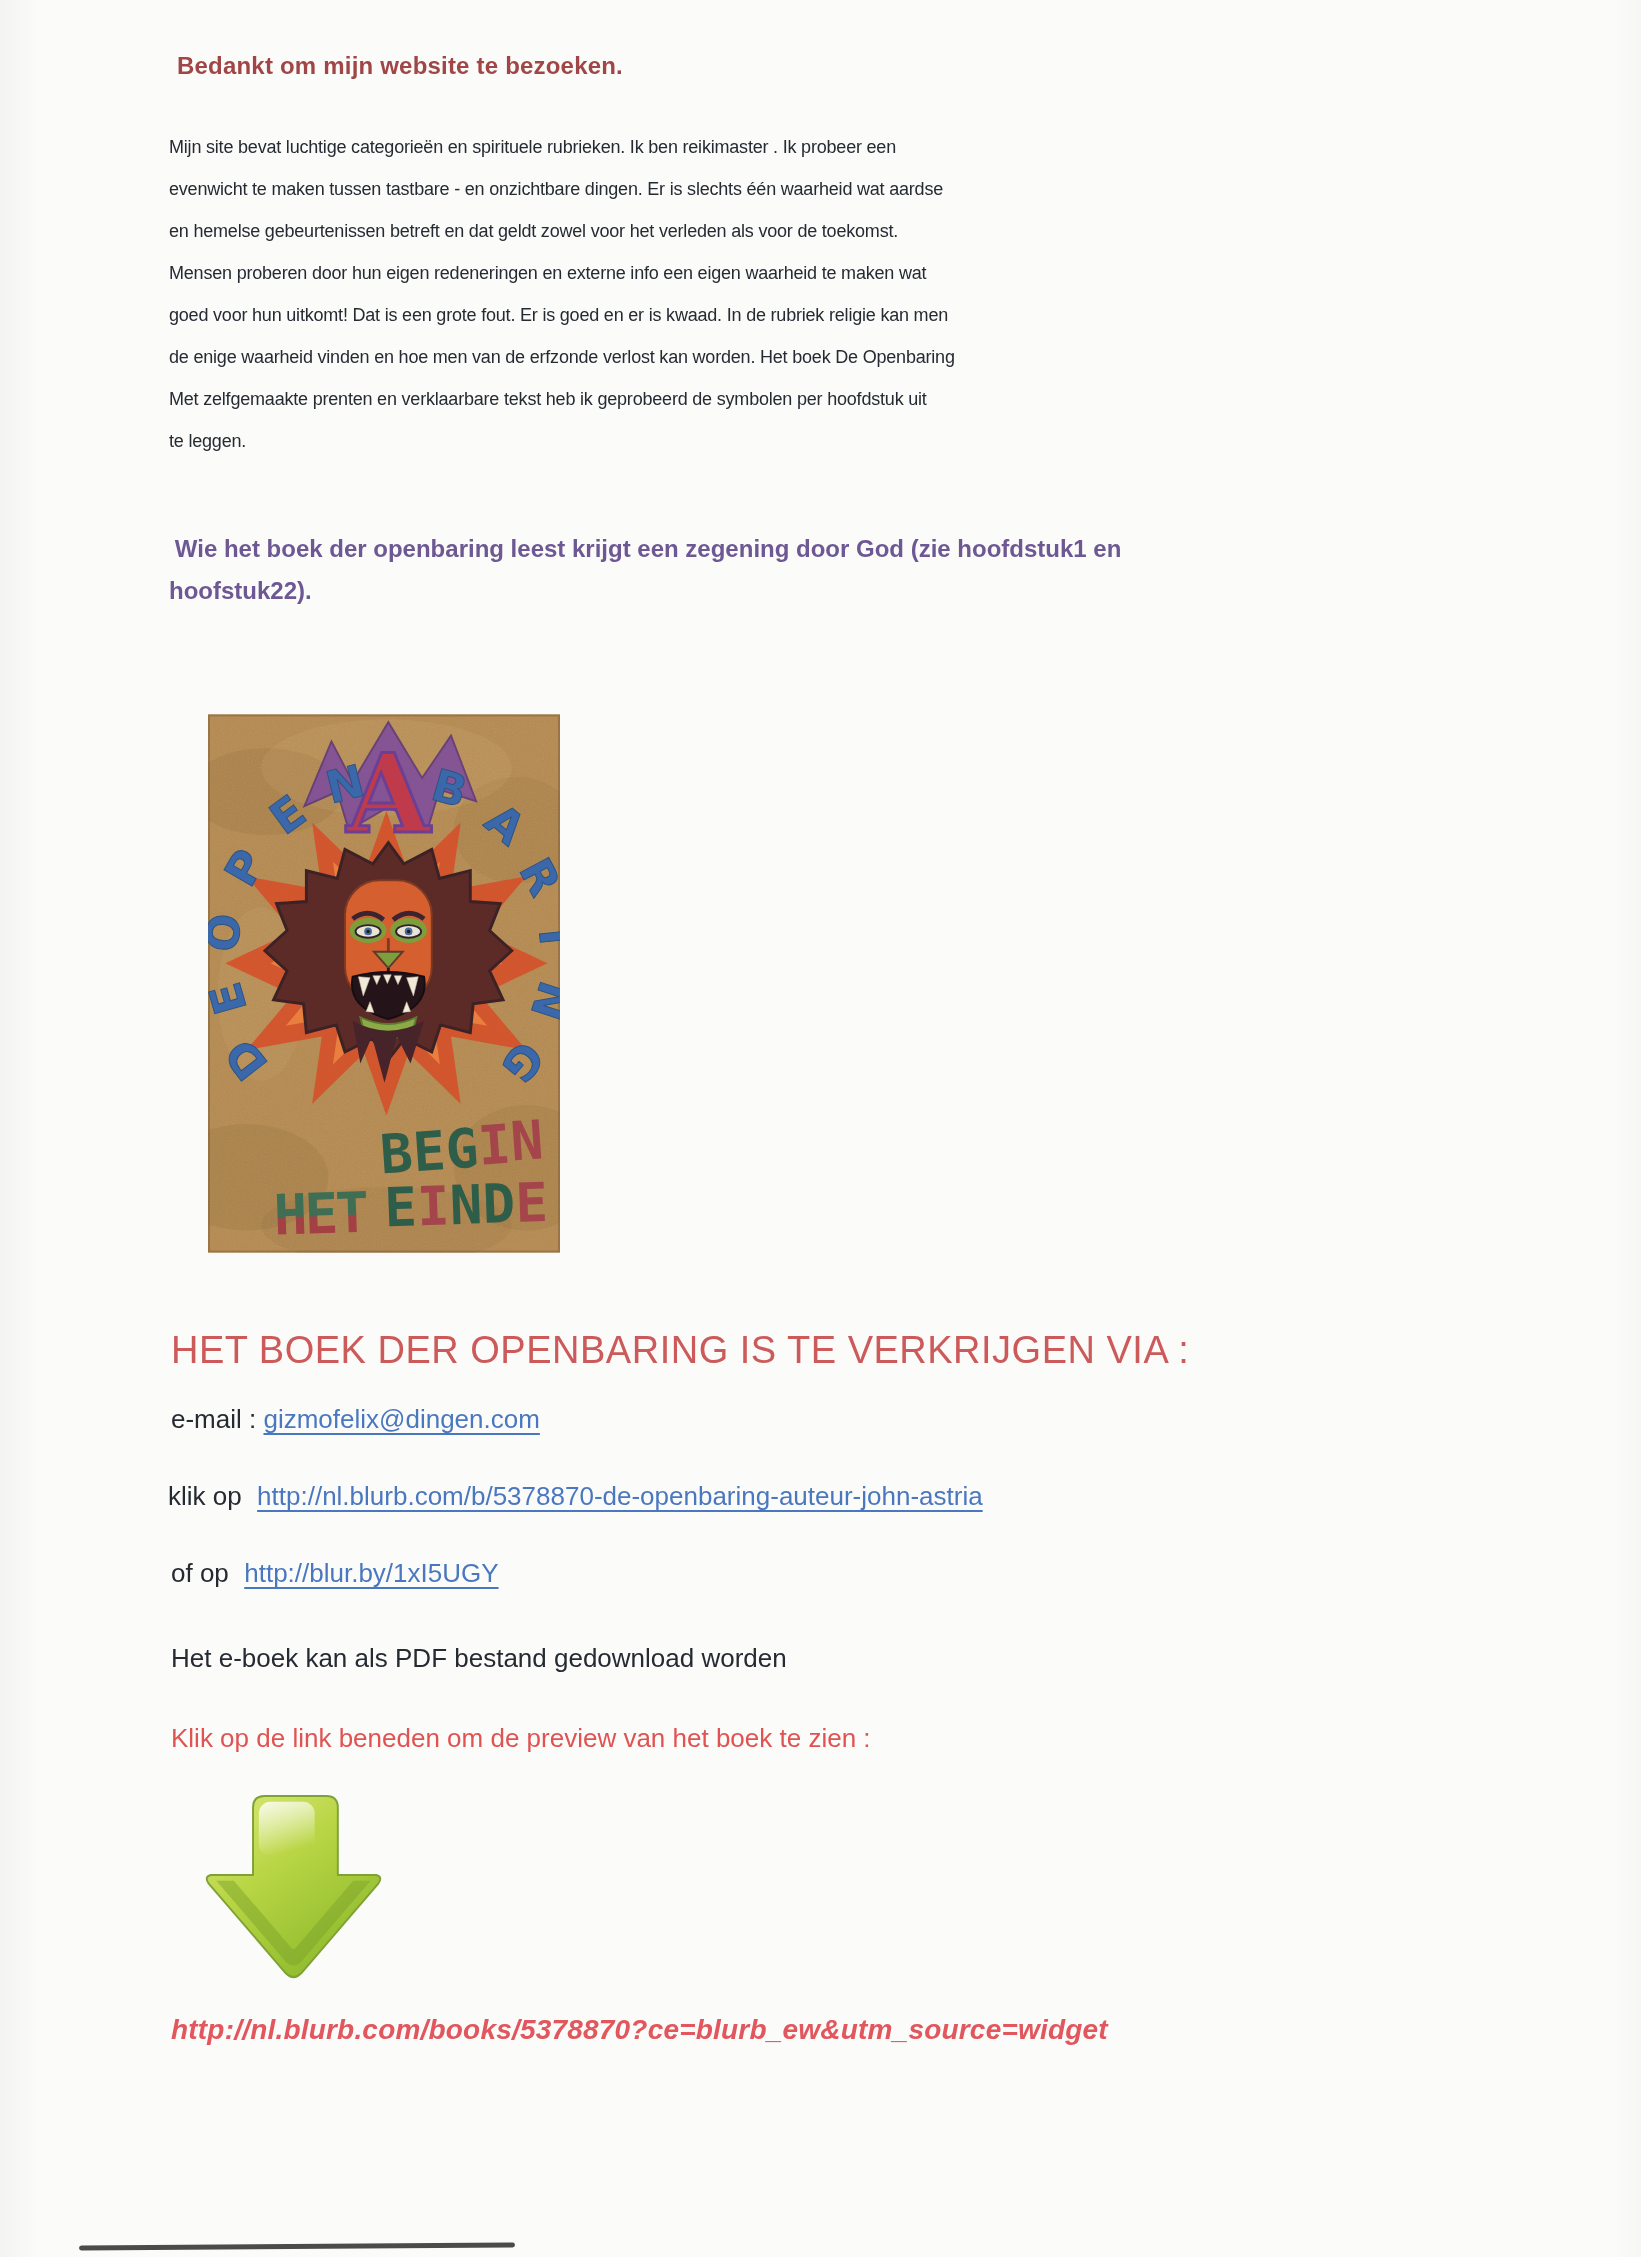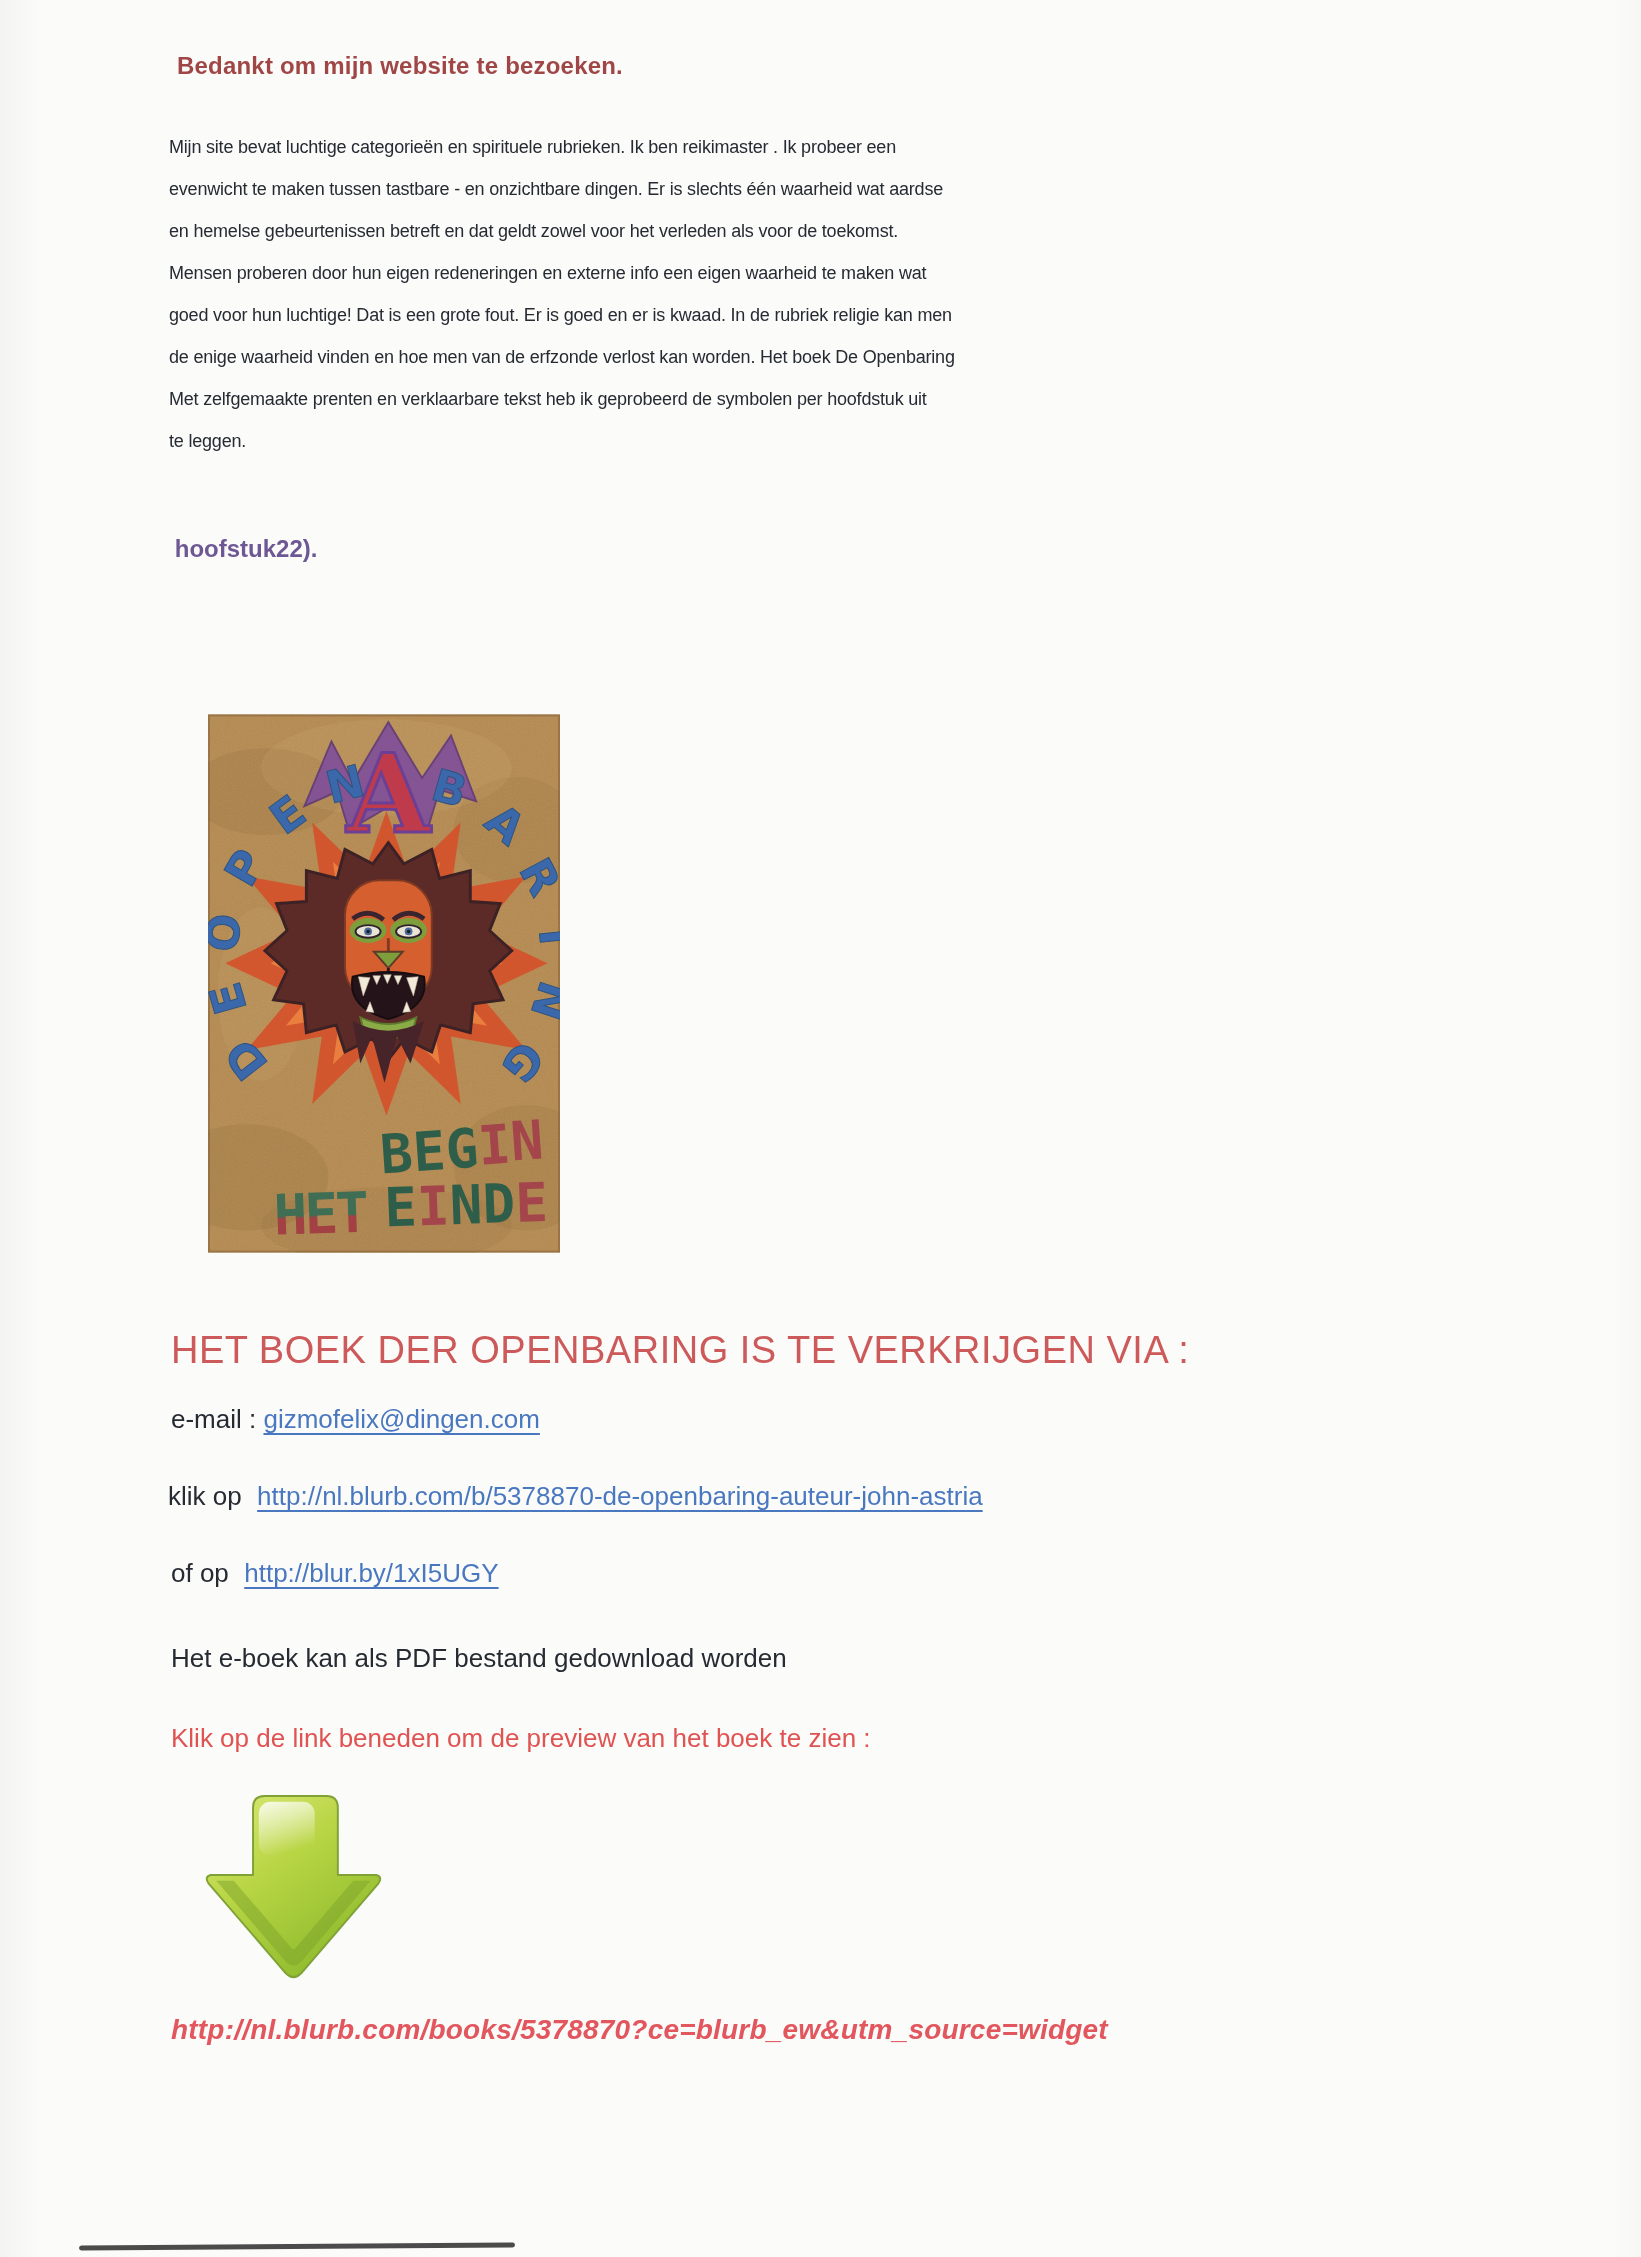--- a/index.html
+++ b/index.html
@@ -60,27 +60,28 @@
 
 <div class="page">
 
   <h1 class="title abs">Bedankt om mijn website te bezoeken.</h1>
 
   <div class="intro abs">
     <div class="pline">Mijn site bevat luchtige categorieën en spirituele rubrieken. Ik ben reikimaster . Ik probeer een</div>
     <div class="pline">evenwicht te maken tussen tastbare - en onzichtbare dingen. Er is slechts één waarheid wat aardse</div>
     <div class="pline">en hemelse gebeurtenissen betreft en dat  geldt zowel voor het verleden als voor de toekomst.</div>
     <div class="pline">Mensen proberen door hun eigen redeneringen en externe info een eigen waarheid te maken wat</div>
-    <div class="pline">goed voor hun luchtige! Dat is een grote fout. Er is goed en er is kwaad. In de rubriek religie kan men</div>
+    <div class="pline">goed voor hun uitkomt! Dat is een grote fout. Er is goed en er is kwaad. In de rubriek religie kan men</div>
     <div class="pline">de enige waarheid vinden en hoe men van de erfzonde verlost kan worden. Het boek De Openbaring</div>
     <div class="pline">Met zelfgemaakte prenten  en verklaarbare tekst heb ik geprobeerd de symbolen per hoofdstuk uit</div>
     <div class="pline">te leggen.</div>
   </div>
 
   <div class="blessing abs">
+    <div class="pline">Wie het boek der openbaring leest krijgt een zegening door God (zie hoofdstuk1 en</div>
     <div class="pline">hoofstuk22).</div>
   </div>
 
   <div class="cover abs">
     <svg width="352" height="539" viewBox="0 0 365 558" xmlns="http://www.w3.org/2000/svg">
       <defs>
         <filter id="grain" x="0" y="0" width="100%" height="100%">
           <feTurbulence type="fractalNoise" baseFrequency="0.75" numOctaves="2" stitchTiles="stitch" result="n"></feTurbulence>
           <feColorMatrix in="n" type="saturate" values="0"></feColorMatrix>
           <feComponentTransfer>

